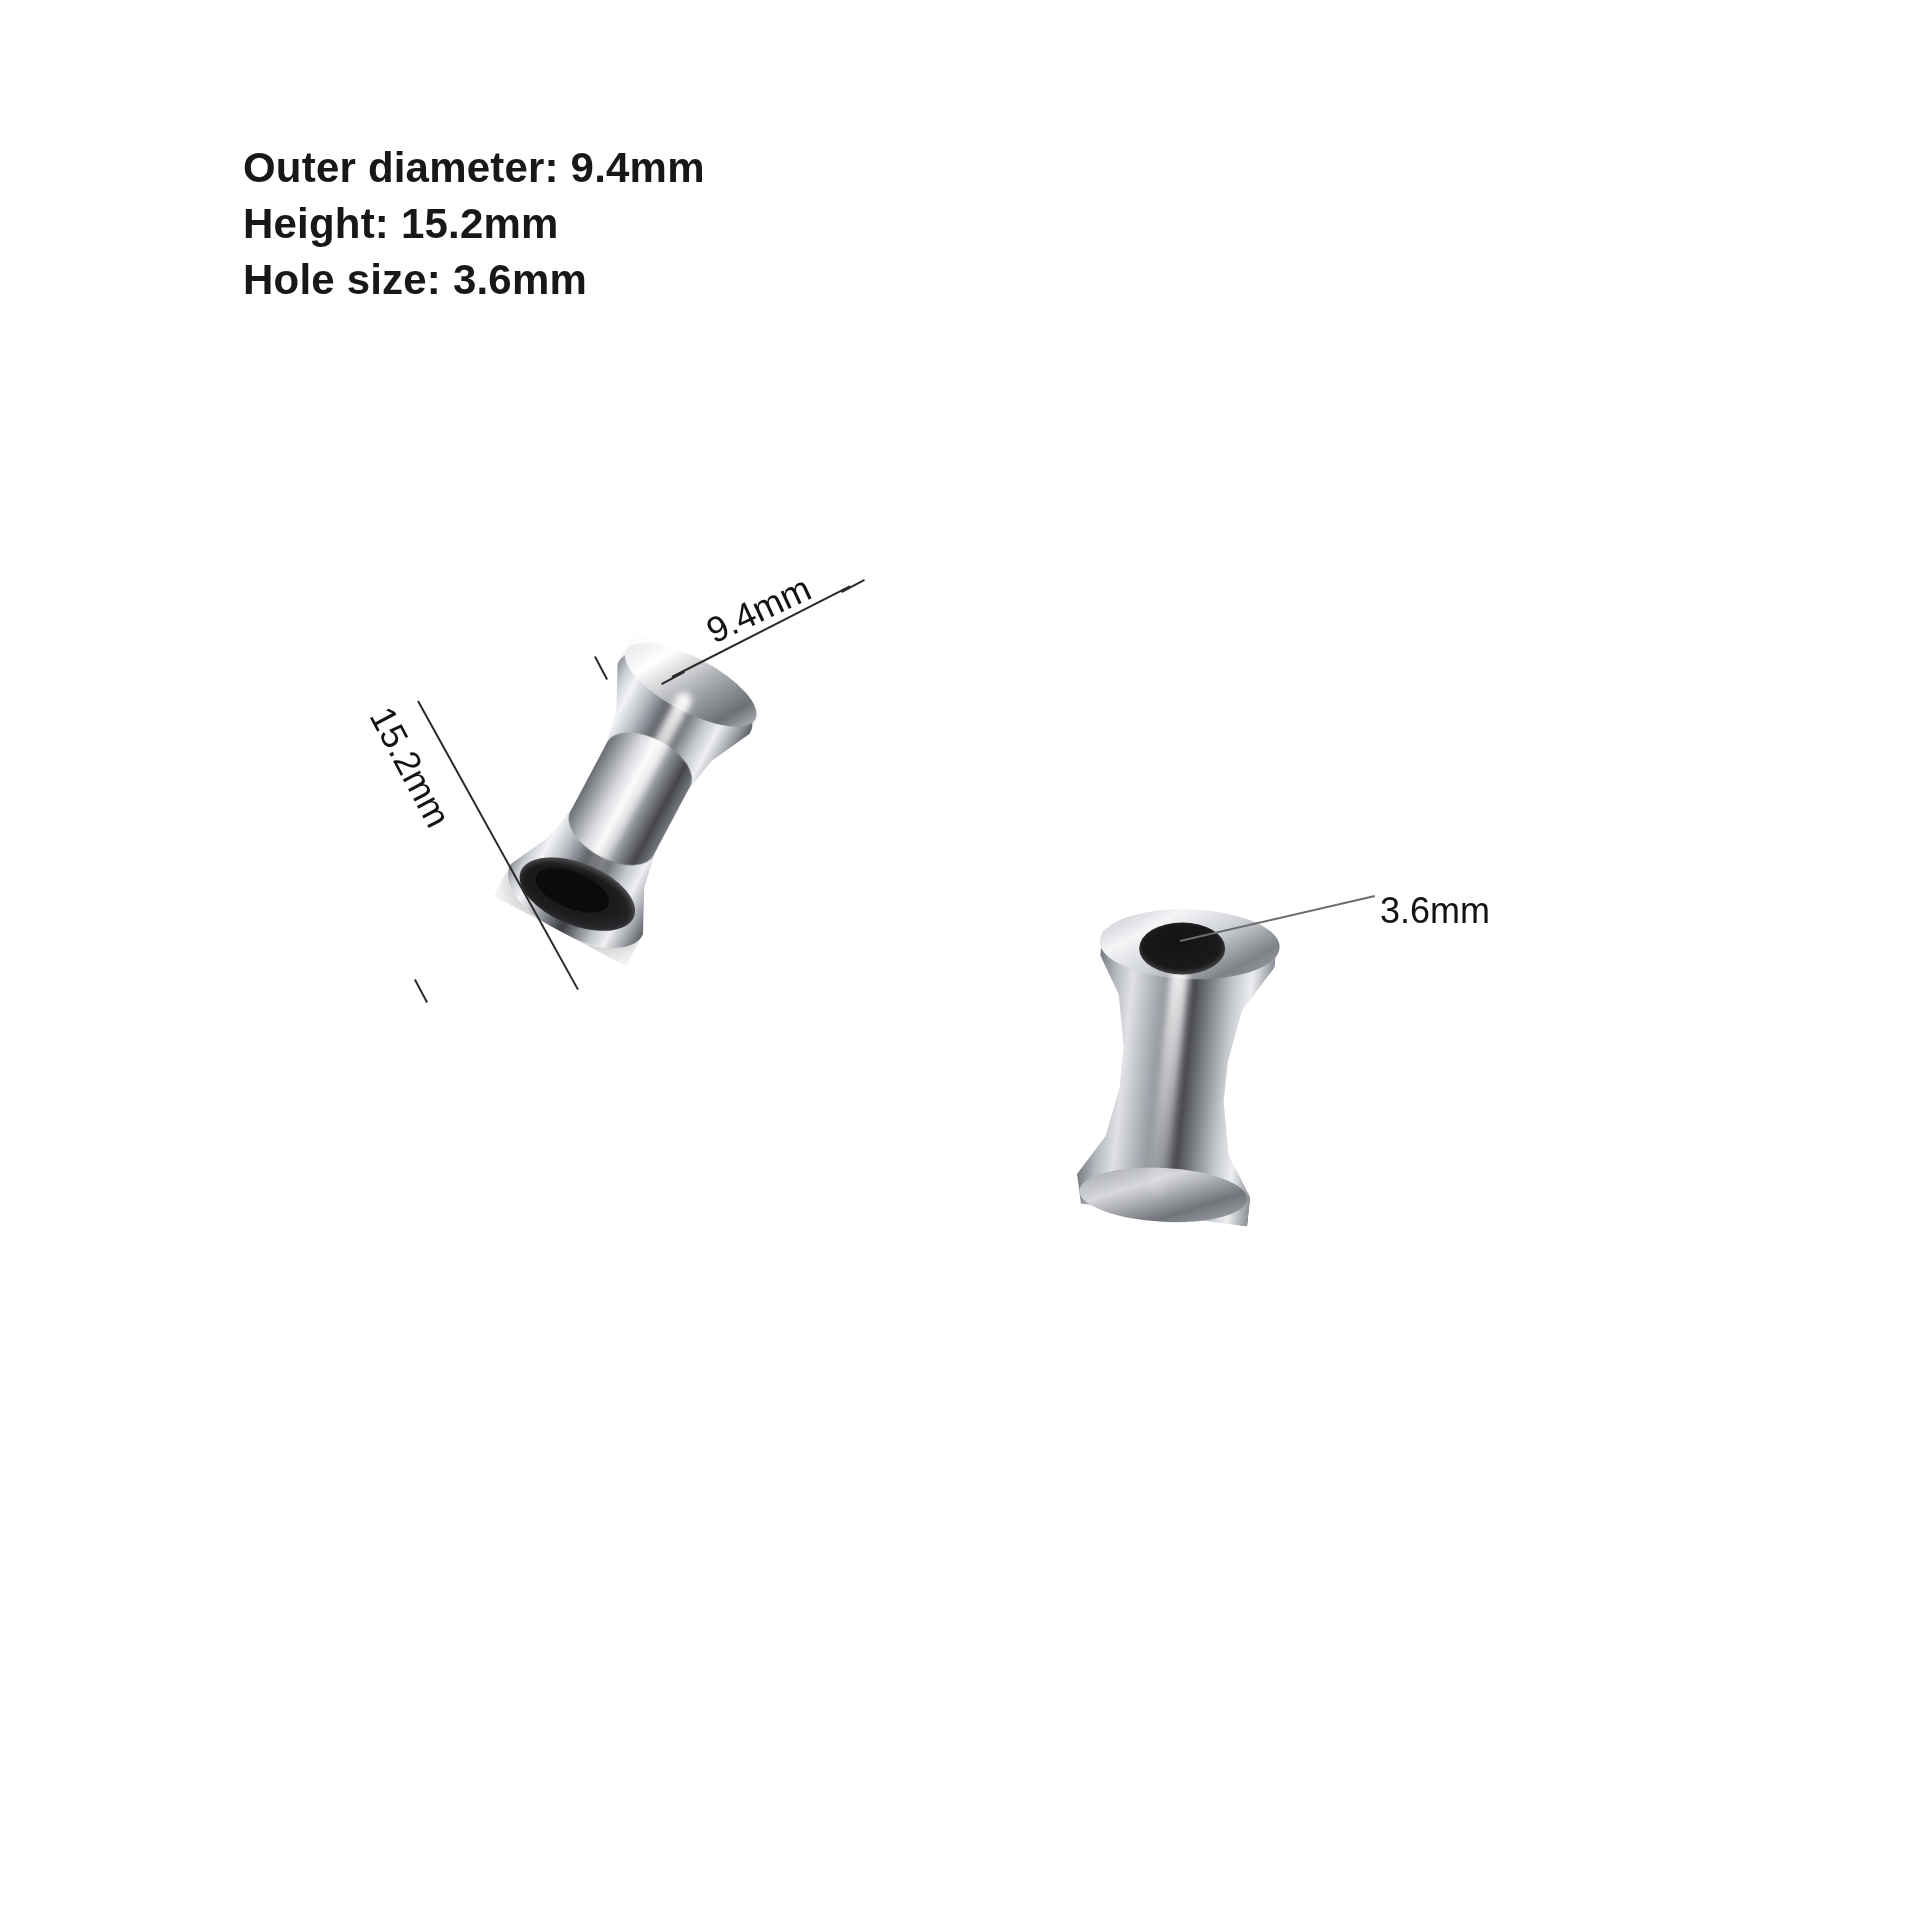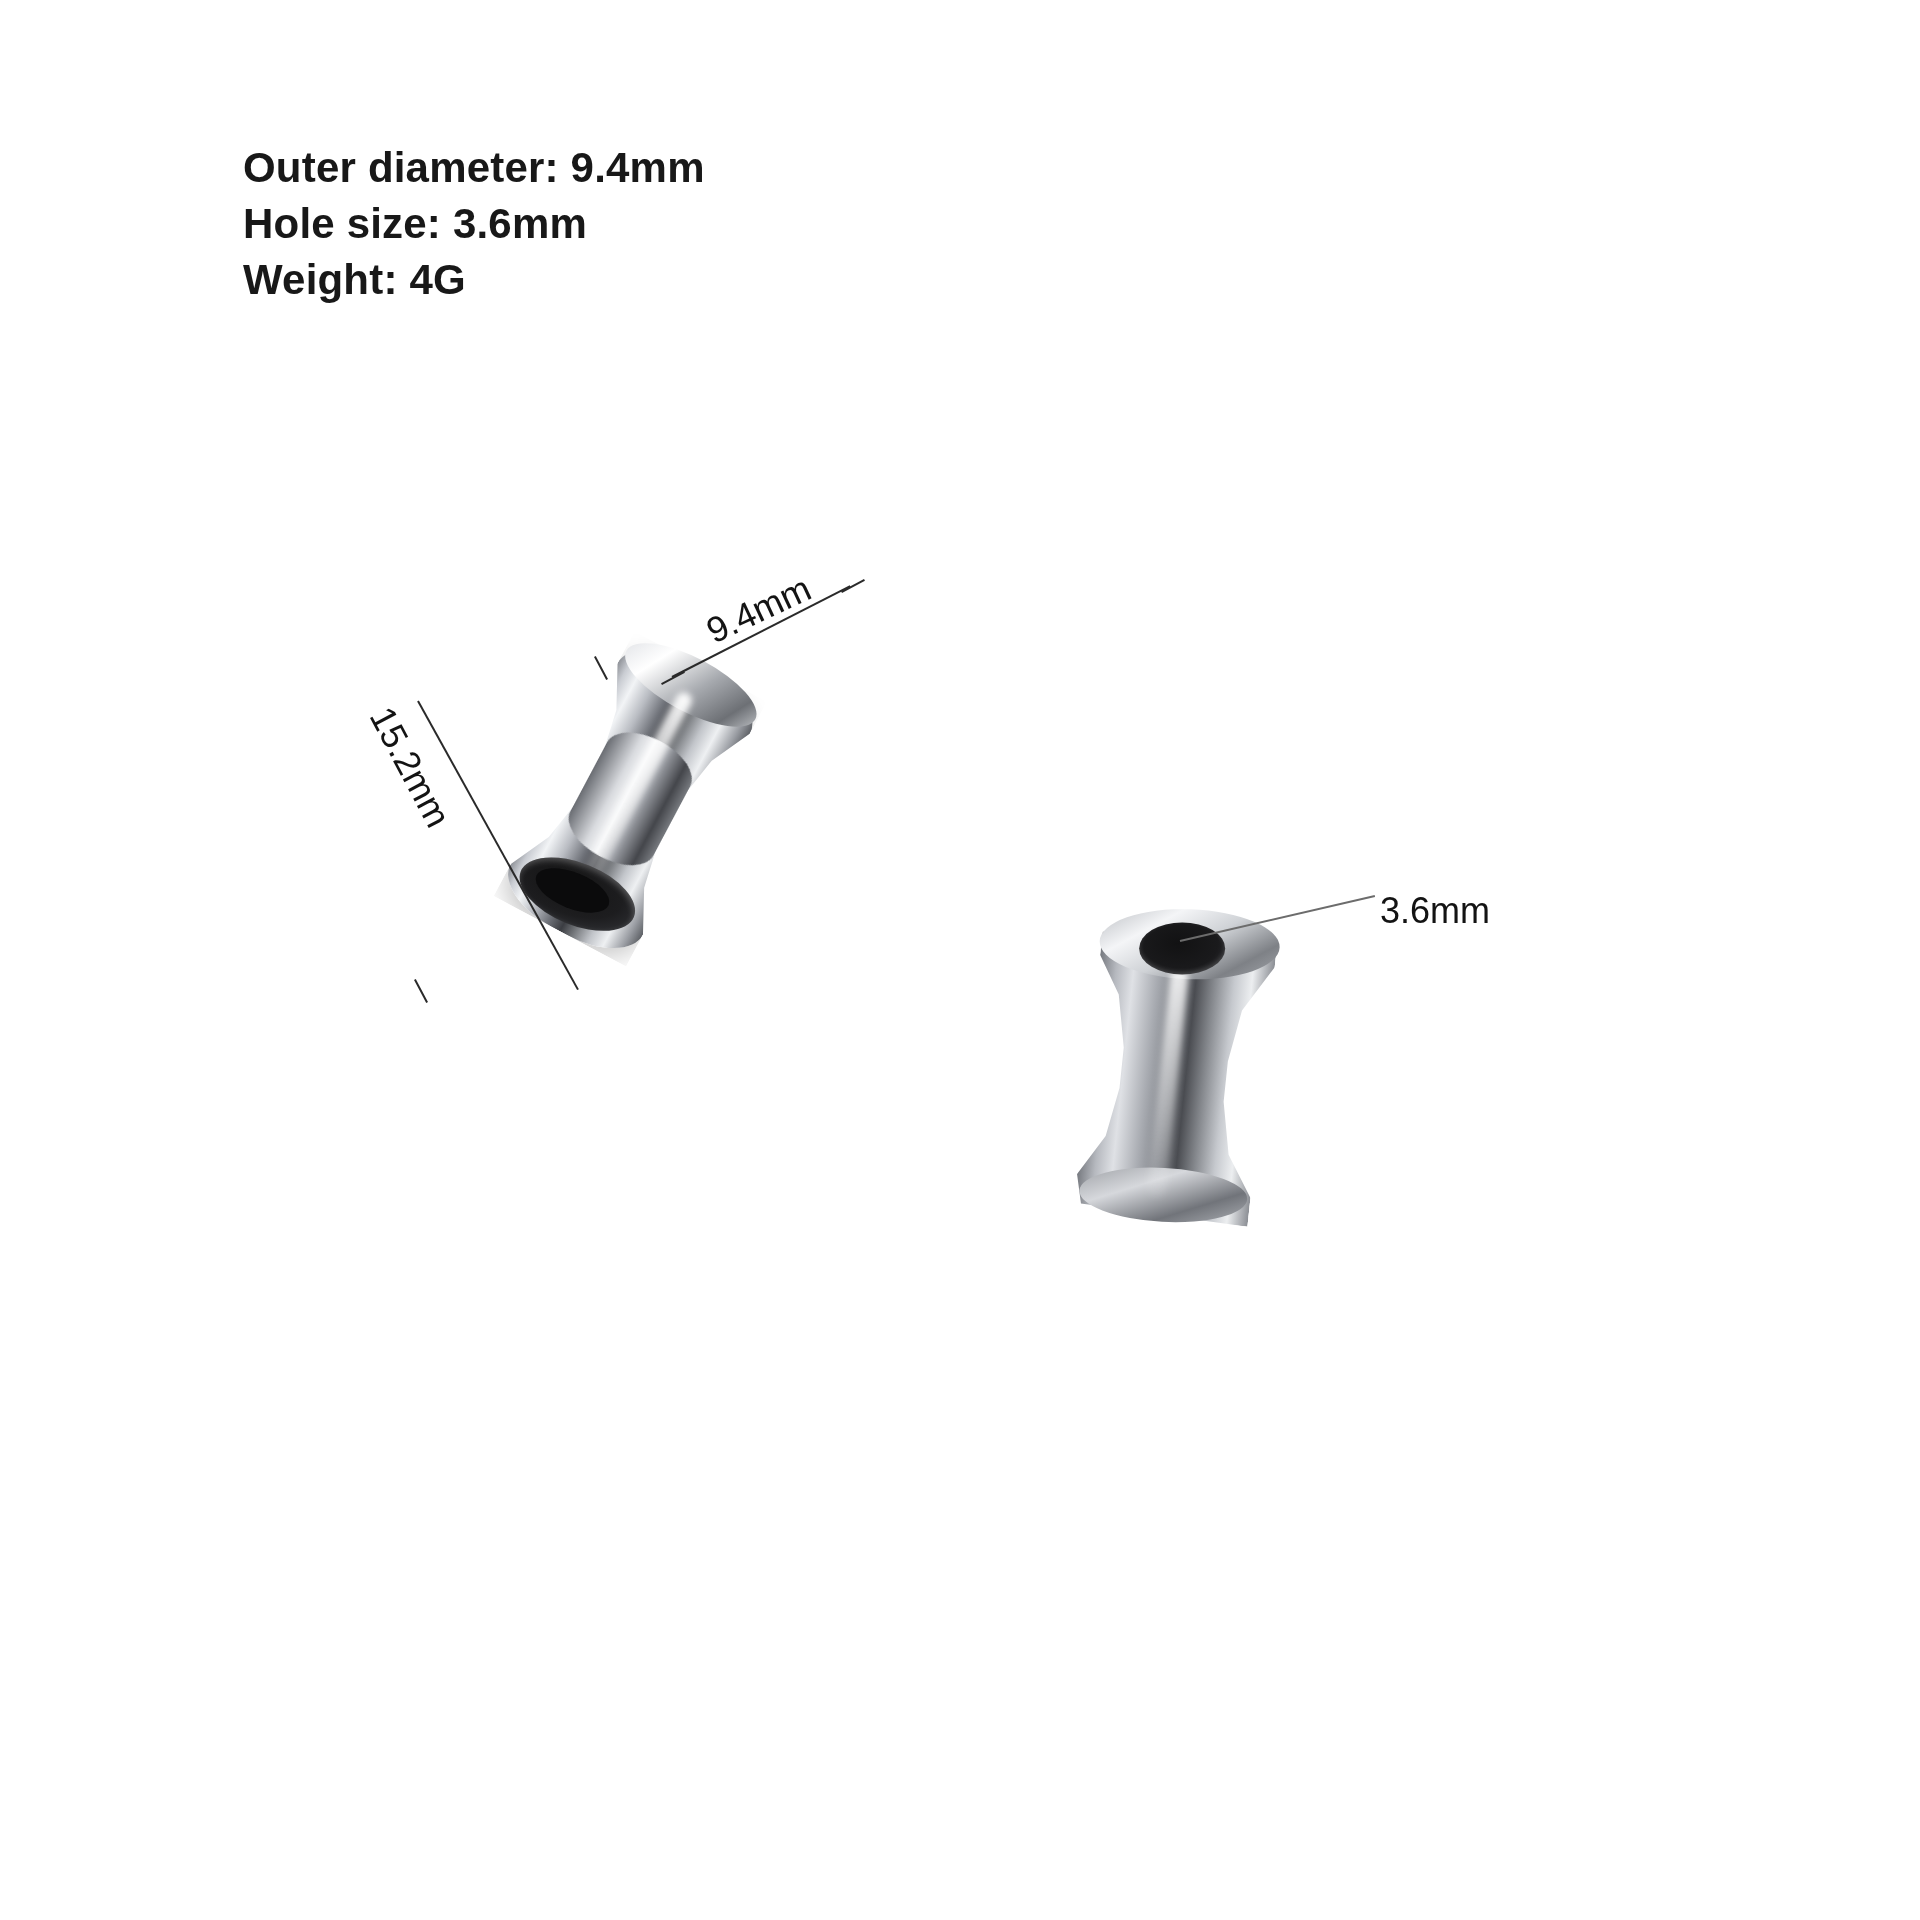--- a/index.html
+++ b/index.html
@@ -278,22 +278,22 @@
     width: 200px;
     transform: rotate(-13deg);
     background: #6c6c6c;
   }
 </style>
 </head>
 <body>
 
 <div id="spec-block">
   <span class="spec-line">Outer diameter:  9.4mm</span>
+  <span class="spec-line">Height:  15.2mm</span>
   <span class="spec-line">Hole size: 3.6mm</span>
-  <span class="spec-line">Weight: 4G</span>
 </div>
 
 <div id="product-stage">
 
   <div id="bead-left-wrap">
     <div id="bead-left"></div>
     <div id="bead-left-waist"></div>
     <div id="bead-left-topcap"></div>
     <div id="bead-left-spec"></div>
     <div id="bead-left-hole"></div>

